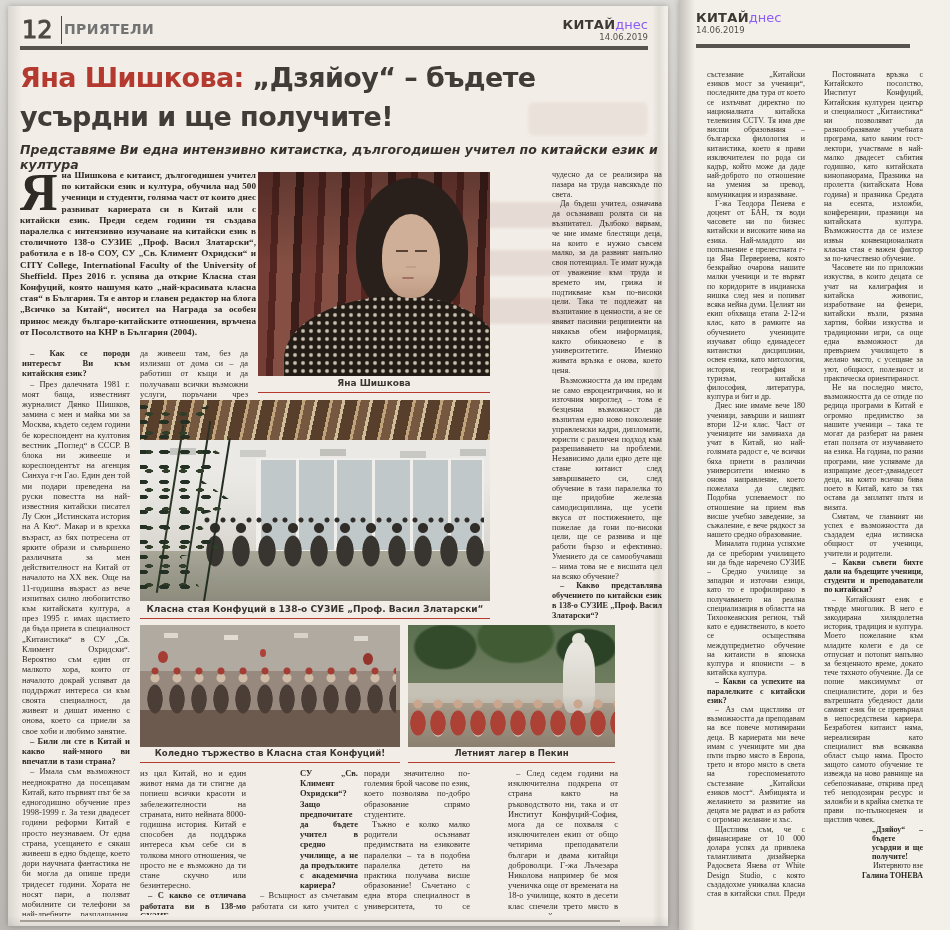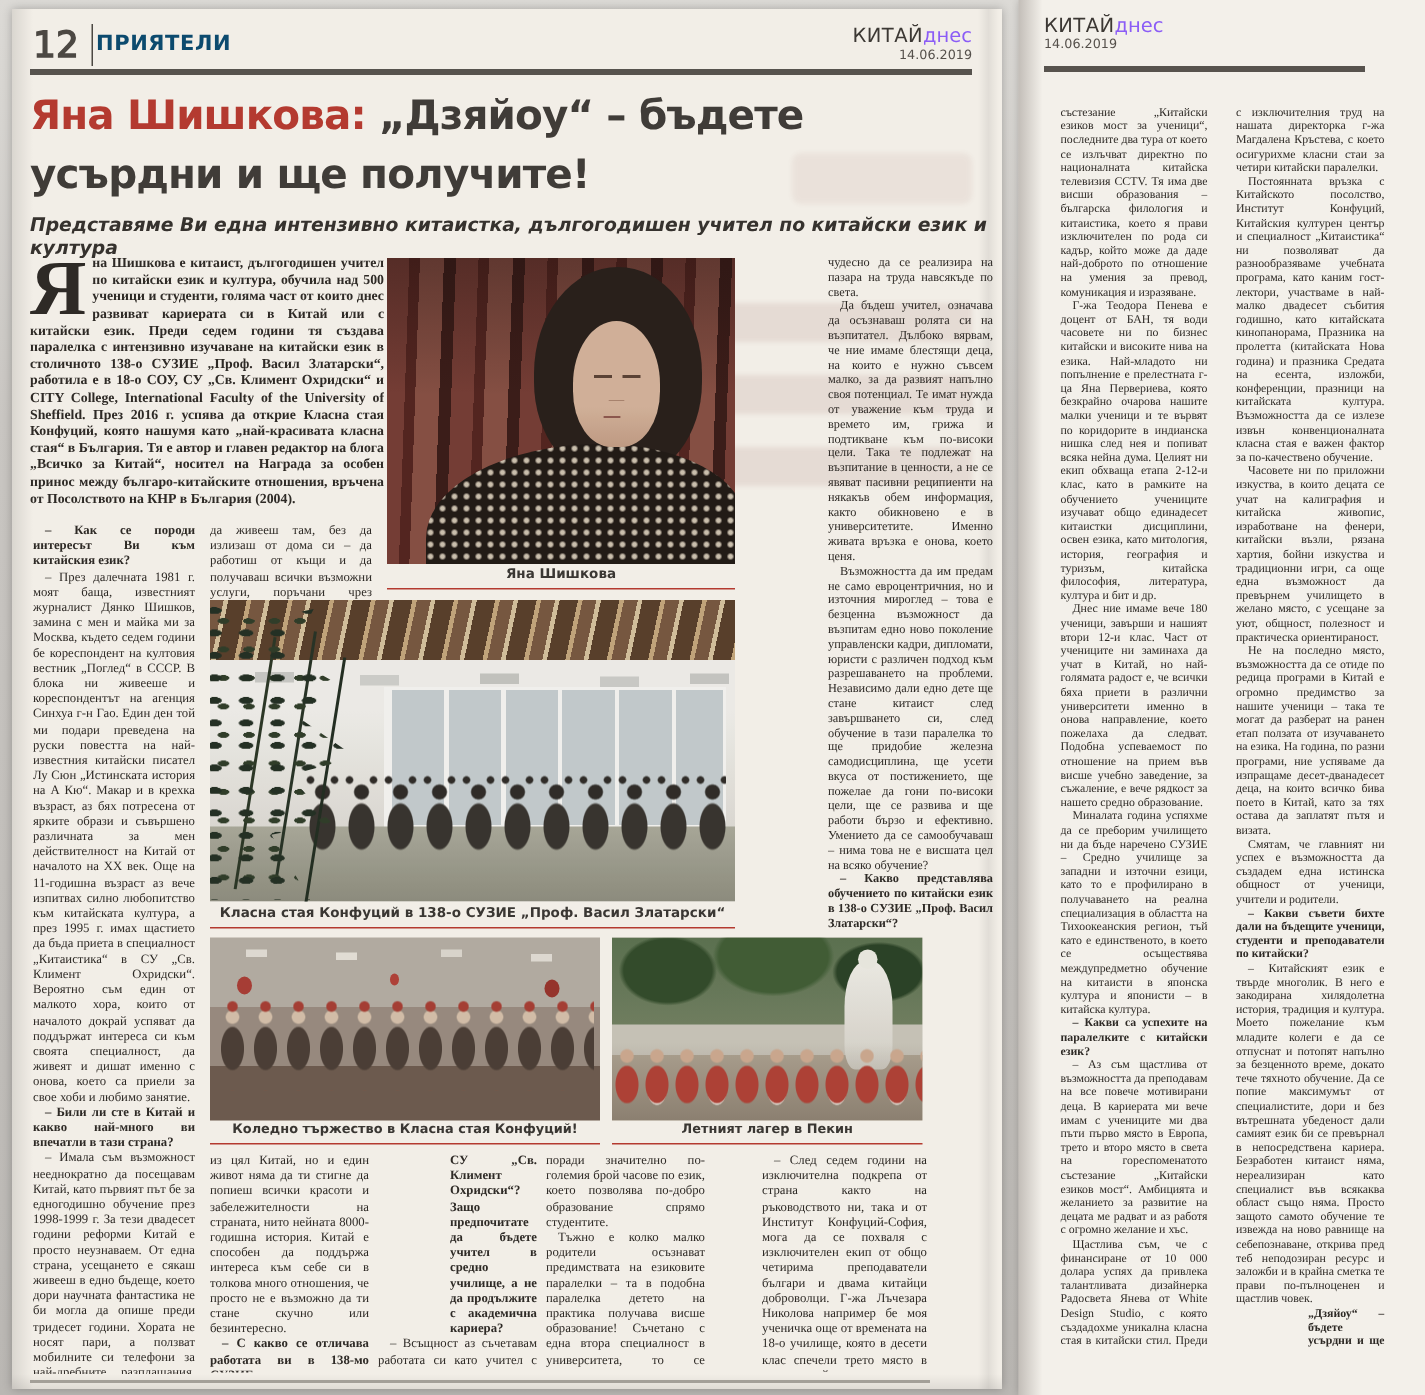--- a/index.html
+++ b/index.html
@@ -10,24 +10,24 @@
   .page-left{left:8px;top:6px;width:660px;height:920px;}
   .page-right{left:679px;top:0;width:271px;height:930px;background:#f3f0ea;}
   .crease{position:absolute;left:644px;top:0;width:14px;height:100%;background:linear-gradient(90deg,rgba(0,0,0,0),rgba(0,0,0,.07),rgba(0,0,0,0));}
   .edge-shade{position:absolute;left:0;top:0;width:100%;height:100%;pointer-events:none;
     background:linear-gradient(90deg,rgba(0,0,0,.10) 0,rgba(0,0,0,0) 14px),linear-gradient(0deg,rgba(0,0,0,.08) 0,rgba(0,0,0,0) 10px);}
   .rp-shade{position:absolute;inset:0;pointer-events:none;background:linear-gradient(90deg,rgba(70,60,55,.28) 0,rgba(0,0,0,0) 16px);}
 
   
   .lp-header{position:absolute;left:12px;top:10px;width:628px;height:30px;}
   .page-no{position:absolute;left:2px;top:0;font-family:"DejaVu Sans",sans-serif;font-size:24px;line-height:28px;color:#4c4843;-webkit-text-stroke:1px #4c4843;padding-right:8px;border-right:1.6px solid #4c4843;}
-  .section-label{position:absolute;left:44px;top:5px;font-family:"DejaVu Sans",sans-serif;font-weight:bold;font-size:14px;color:#0c4a6e;letter-spacing:.4px;}
+  .section-label{position:absolute;left:44px;top:5px;font-family:"DejaVu Sans",sans-serif;font-weight:bold;font-size:14px;color:#737373;letter-spacing:.4px;}
   .brand{position:absolute;right:0;top:2px;text-align:right;font-family:"DejaVu Sans",sans-serif;color:#3c3834;}
   .brand-line{font-size:13px;line-height:13px;}
-  .brand-main{font-weight:normal;letter-spacing:.3px;}
+  .brand-main{font-weight:bold;letter-spacing:.3px;}
   .brand-suffix{font-weight:normal;color:#8b5cf6;}
   .brand-date{font-size:8.5px;color:#55504b;margin-top:1px;}
   .head-rule{position:absolute;left:12px;top:40px;width:628px;height:4px;background:#57534e;}
   .rp-head-rule{position:absolute;left:17px;top:44px;width:214px;height:4px;background:#57534e;}
   .rp-brand{position:absolute;left:17px;top:11px;text-align:left;font-family:"DejaVu Sans",sans-serif;color:#3c3834;}
 
   
   .headline{position:absolute;left:12px;top:52px;width:606px;font-family:"DejaVu Sans",sans-serif;font-weight:bold;font-size:27px;line-height:39px;letter-spacing:-.6px;color:#403c38;}
   .headline .red{color:var(--accent-red,#b03a30);}
   .subtitle{position:absolute;left:12px;top:136px;width:640px;font-family:"DejaVu Sans",sans-serif;font-style:italic;font-weight:bold;font-size:12.5px;color:#36322e;}
@@ -235,21 +235,20 @@
     <div class="col rp-col colG">
         <p class="para c">състезание „Китайски езиков мост за ученици“, последните два тура от което се излъчват директно по националната китайска телевизия CCTV. Тя има две висши образования – българска филология и китаистика, което я прави изключителен по рода си кадър, който може да даде най-доброто по отношение на умения за превод, комуникация и изразяване.</p>
         <p class="para p">Г-жа Теодора Пенева е доцент от БАН, тя води часовете ни по бизнес китайски и високите нива на езика. Най-младото ни попълнение е прелестната г-ца Яна Первериева, която безкрайно очарова нашите малки ученици и те вървят по коридорите в индианска нишка след нея и попиват всяка нейна дума. Целият ни екип обхваща етапа 2-12-и клас, като в рамките на обучението учениците изучават общо единадесет китаистки дисциплини, освен езика, като митология, история, география и туризъм, китайска философия, литература, култура и бит и др.</p>
         <p class="para p">Днес ние имаме вече 180 ученици, завърши и нашият втори 12-и клас. Част от учениците ни заминаха да учат в Китай, но най-голямата радост е, че всички бяха приети в различни университети именно в онова направление, което пожелаха да следват. Подобна успеваемост по отношение на прием във висше учебно заведение, за съжаление, е вече рядкост за нашето средно образование.</p>
         <p class="para p">Миналата година успяхме да се преборим училището ни да бъде наречено СУЗИЕ – Средно училище за западни и източни езици, като то е профилирано в получаването на реална специализация в областта на Тихоокеанския регион, тъй като е единственото, в което се осъществява междупредметно обучение на китаисти в японска култура и японисти – в китайска култура.</p>
         <p class="para q">– Какви са успехите на паралелките с китайски език?</p>
         <p class="para p">– Аз съм щастлива от възможността да преподавам на все повече мотивирани деца. В кариерата ми вече имам с учениците ми два пъти първо място в Европа, трето и второ място в света на гореспоменатото състезание „Китайски езиков мост“. Амбицията и желанието за развитие на децата ме радват и аз работя с огромно желание и хъс.</p>
         <p class="para p">Щастлива съм, че с финансиране от 10 000 долара успях да привлека талантливата дизайнерка Радосвета Янева от White Design Studio, с която създадохме уникална класна стая в китайски стил. Преди година успяхме да направим втори кабинет</p>
       </div>
     <div class="col rp-col colH">
-        <p class="para c">с изключителния труд на нашата директорка г-жа Магдалена Кръстева, с което осигурихме класни стаи за четири китайски паралелки.</p>
         <p class="para p">Постоянната връзка с Китайското посолство, Институт Конфуций, Китайския културен център и специалност „Китаистика“ ни позволяват да разнообразяваме учебната програма, като каним гост-лектори, участваме в най-малко двадесет събития годишно, като китайската кинопанорама, Празника на пролетта (китайската Нова година) и празника Средата на есента, изложби, конференции, празници на китайската култура. Възможността да се излезе извън конвенционалната класна стая е важен фактор за по-качествено обучение.</p>
         <p class="para p">Часовете ни по приложни изкуства, в които децата се учат на калиграфия и китайска живопис, изработване на фенери, китайски възли, рязана хартия, бойни изкуства и традиционни игри, са още една възможност да превърнем училището в желано място, с усещане за уют, общност, полезност и практическа ориентираност.</p>
         <p class="para p">Не на последно място, възможността да се отиде по редица програми в Китай е огромно предимство за нашите ученици – така те могат да разберат на ранен етап ползата от изучаването на езика. На година, по разни програми, ние успяваме да изпращаме десет-дванадесет деца, на които всичко бива поето в Китай, като за тях остава да заплатят пътя и визата.</p>
         <p class="para p">Смятам, че главният ни успех е възможността да създадем една истинска общност от ученици, учители и родители.</p>
         <p class="para q">– Какви съвети бихте дали на бъдещите ученици, студенти и преподаватели по китайски?</p>
         <p class="para p">– Китайският език е твърде многолик. В него е закодирана хилядолетна история, традиция и култура. Моето пожелание към младите колеги е да се отпуснат и потопят напълно за безценното време, докато тече тяхното обучение. Да се попие максимумът от специалистите, дори и без вътрешната убеденост дали самият език би се превърнал в непосредствена кариера. Безработен китаист няма, нереализиран като специалист във всякаква област също няма. Просто защото самото обучение те извежда на ново равнище на себепознаване, открива пред теб неподозиран ресурс и заложби и в крайна сметка те прави по-пълноценен и щастлив човек.</p>
         <p class="para qc">„Дзяйоу“ – бъдете усърдни и ще получите!</p>
         <p class="para r">Интервюто взе</p>
         <p class="para rb">Галина ТОНЕВА</p>
       </div>

